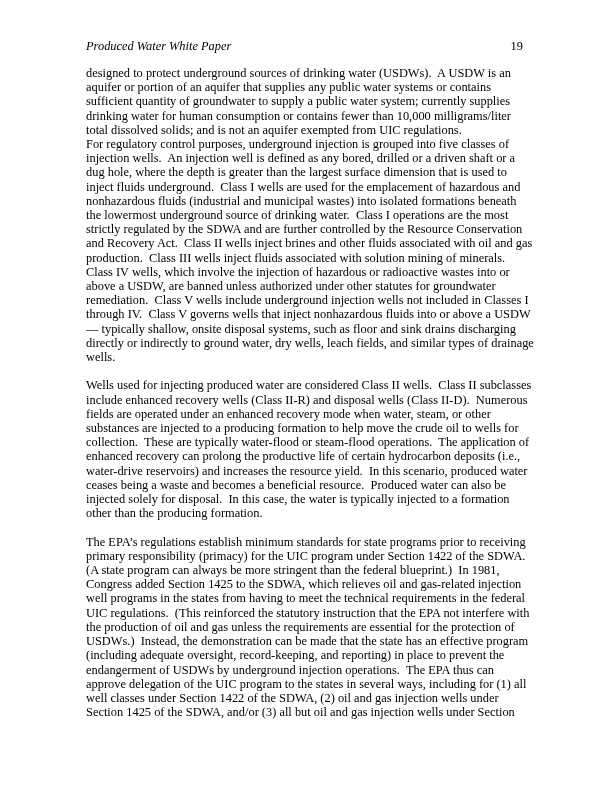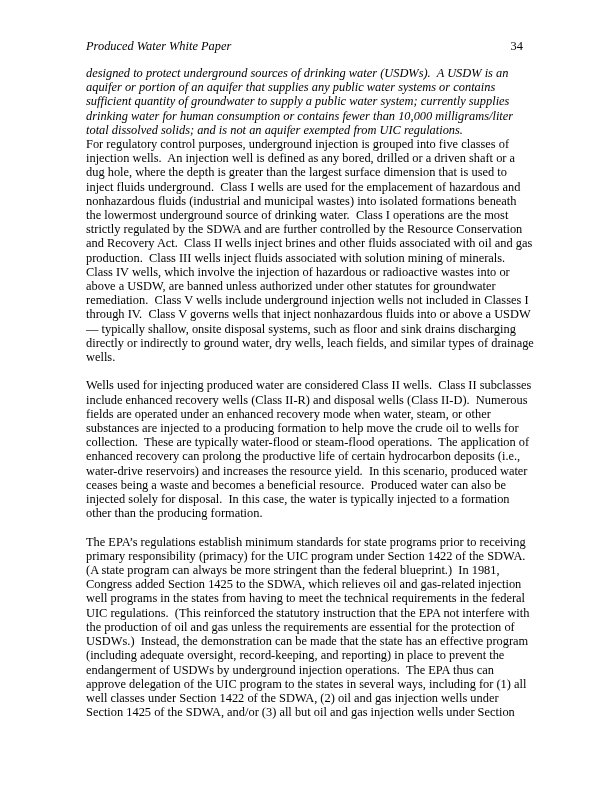--- a/index.html
+++ b/index.html
@@ -42,34 +42,33 @@
     font-size: 12.4px;
     line-height: 14.2px;
     text-align: left;
   }
   .para {
     margin: 0 0 14.2px 0;
     white-space: pre-wrap;
   }
   .para.no-gap {
     margin-bottom: 0;
-    font-style: italic;
   }
   .para.last {
     margin-bottom: 16px;
   }
 </style>
 </head>
 <body>
 
 <div class="page">
 
   <div class="running-header">
     <span class="title">Produced Water White Paper</span>
-    <span class="pagenum">34</span>
+    <span class="pagenum">19</span>
   </div>
 
   <div class="body-text">
     <p class="para no-gap">designed to protect underground sources of drinking water (USDWs).  A USDW is an aquifer or portion of an aquifer that supplies any public water systems or contains sufficient quantity of groundwater to supply a public water system; currently supplies drinking water for human consumption or contains fewer than 10,000 milligrams/liter total dissolved solids; and is not an aquifer exempted from UIC regulations.</p>
     <p class="para">For regulatory control purposes, underground injection is grouped into five classes of injection wells.  An injection well is defined as any bored, drilled or a driven shaft or a dug hole, where the depth is greater than the largest surface dimension that is used to inject fluids underground.  Class I wells are used for the emplacement of hazardous and nonhazardous fluids (industrial and municipal wastes) into isolated formations beneath the lowermost underground source of drinking water.  Class I operations are the most strictly regulated by the SDWA and are further controlled by the Resource Conservation and Recovery Act.  Class II wells inject brines and other fluids associated with oil and gas production.  Class III wells inject fluids associated with solution mining of minerals.  Class IV wells, which involve the injection of hazardous or radioactive wastes into or above a USDW, are banned unless authorized under other statutes for groundwater remediation.  Class V wells include underground injection wells not included in Classes I through IV.  Class V governs wells that inject nonhazardous fluids into or above a USDW — typically shallow, onsite disposal systems, such as floor and sink drains discharging directly or indirectly to ground water, dry wells, leach fields, and similar types of drainage wells.</p>
     <p class="para">Wells used for injecting produced water are considered Class II wells.  Class II subclasses include enhanced recovery wells (Class II-R) and disposal wells (Class II-D).  Numerous fields are operated under an enhanced recovery mode when water, steam, or other substances are injected to a producing formation to help move the crude oil to wells for collection.  These are typically water-flood or steam-flood operations.  The application of enhanced recovery can prolong the productive life of certain hydrocarbon deposits (i.e., water-drive reservoirs) and increases the resource yield.  In this scenario, produced water ceases being a waste and becomes a beneficial resource.  Produced water can also be injected solely for disposal.  In this case, the water is typically injected to a formation other than the producing formation.</p>
     <p class="para last">The EPA’s regulations establish minimum standards for state programs prior to receiving primary responsibility (primacy) for the UIC program under Section 1422 of the SDWA.  (A state program can always be more stringent than the federal blueprint.)  In 1981, Congress added Section 1425 to the SDWA, which relieves oil and gas-related injection well programs in the states from having to meet the technical requirements in the federal UIC regulations.  (This reinforced the statutory instruction that the EPA not interfere with the production of oil and gas unless the requirements are essential for the protection of USDWs.)  Instead, the demonstration can be made that the state has an effective program (including adequate oversight, record-keeping, and reporting) in place to prevent the endangerment of USDWs by underground injection operations.  The EPA thus can approve delegation of the UIC program to the states in several ways, including for (1) all well classes under Section 1422 of the SDWA, (2) oil and gas injection wells under Section 1425 of the SDWA, and/or (3) all but oil and gas injection wells under Section</p>
   </div>
 
 </div>

